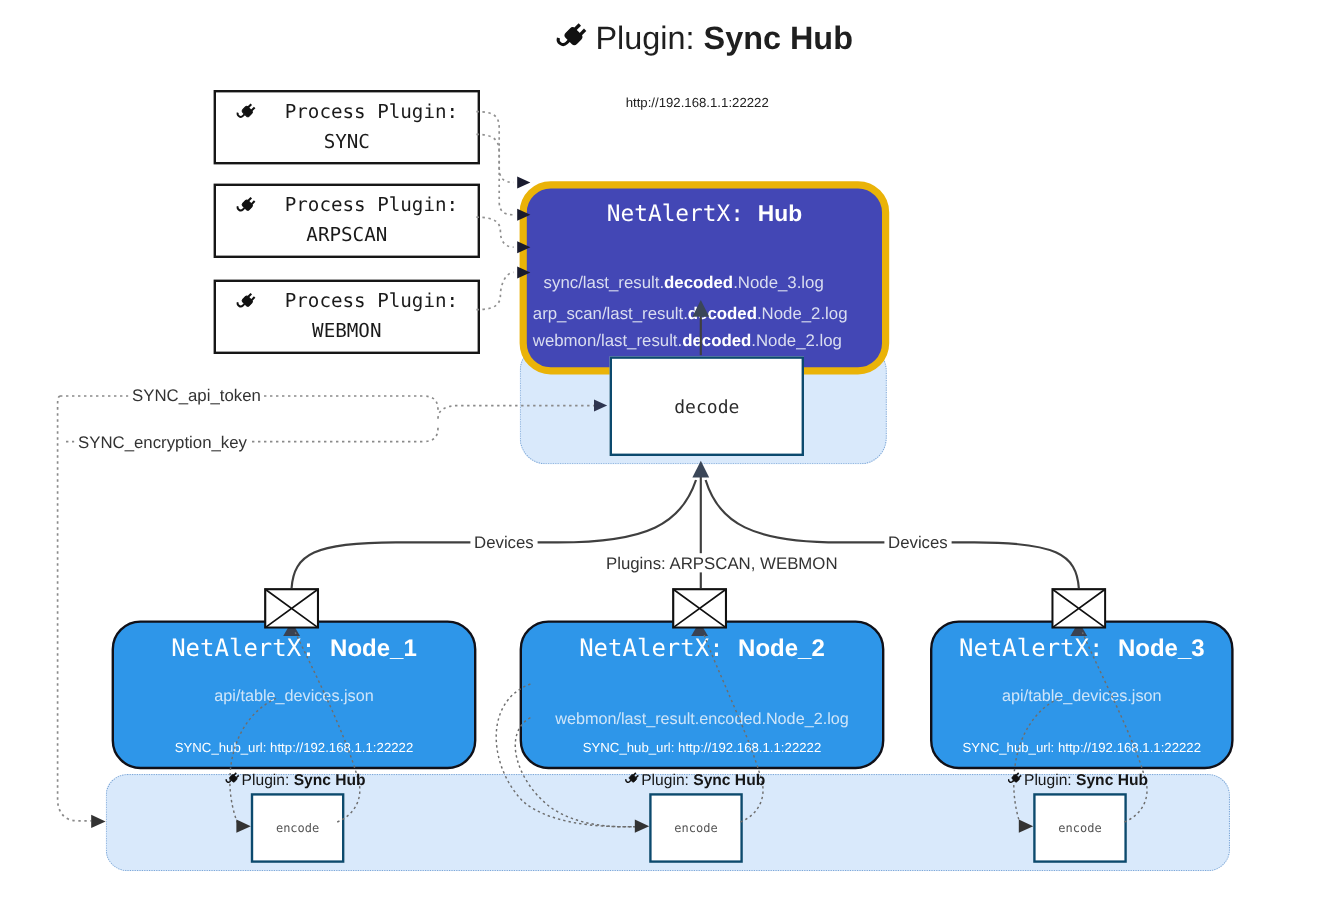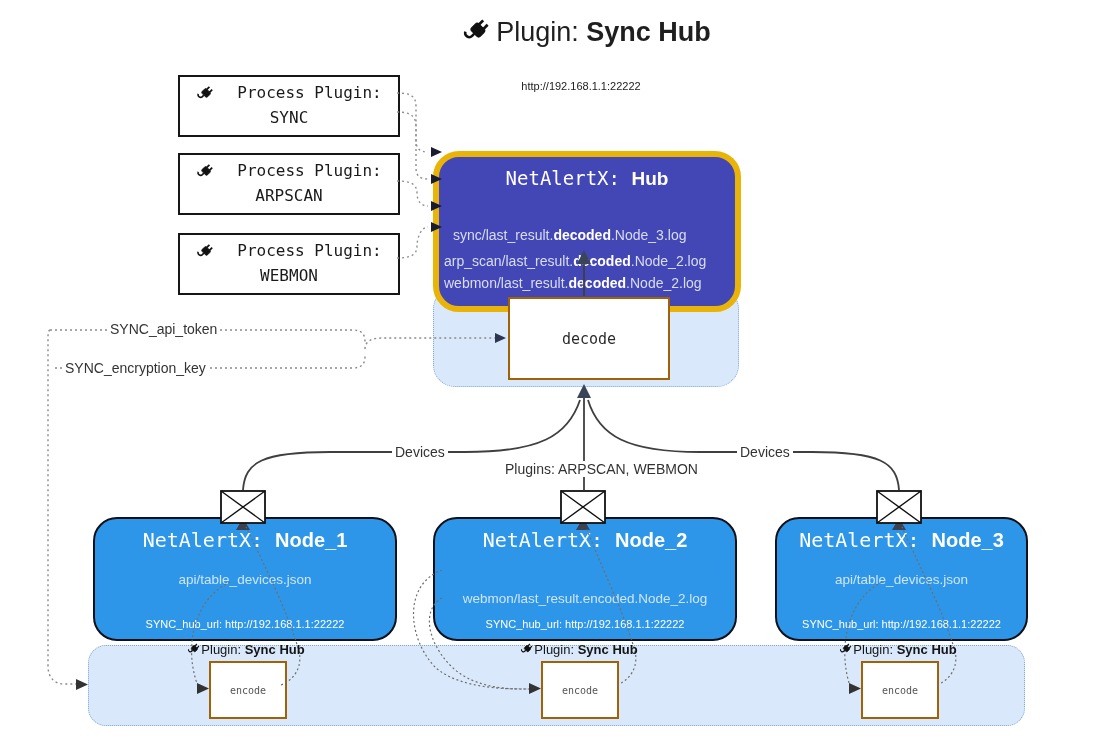--- a/index.html
+++ b/index.html
@@ -25,21 +25,21 @@
        border-radius:26px;z-index:1;margin-top:48px;}
   .hub-url{left:433px;top:80px;width:296px;text-align:center;font-size:11px;color:#222;}
   .hub-title{left:0;top:10px;width:100%;text-align:center;font-size:19px;color:#fff;}
   .hub-title b{font-family:"Liberation Sans",sans-serif;font-weight:700;}
   .hub-line{left:0;width:100%;height:20px;font-size:14px;color:#d9ddf0;line-height:20px;}
   .hub-line b{color:#fff;font-weight:700;}
 
   
   .band{background:#d9e9fb;border:1.6px dotted #7fa8d7;z-index:0;}
   .decode-band{left:433px;top:287px;width:304px;height:98px;border-radius:22px;}
-  .proc-box{background:#fff;border:2px solid #a16207;display:flex;align-items:center;justify-content:center;z-index:1;}
+  .proc-box{background:#fff;border:2px solid #0c4a6e;display:flex;align-items:center;justify-content:center;z-index:1;}
   .decode-box{left:508px;top:297px;width:158px;height:79px;font-size:15px;color:#2b2b2b;}
 
   
   .bottom-band{left:88px;top:645px;width:935px;height:79px;border-radius:18px;}
 
   
   .node{top:517px;height:120px;background:#2e96e9;border:2.5px solid #101018;border-radius:24px;z-index:1;}
   .node-title{left:0;top:9px;width:100%;text-align:center;font-size:20px;color:#fff;}
   .node-title b{font-family:"Liberation Sans",sans-serif;font-weight:700;}
   .node-file{left:0;width:100%;text-align:center;font-size:13.5px;color:#cfe5f9;height:20px;line-height:20px;}

